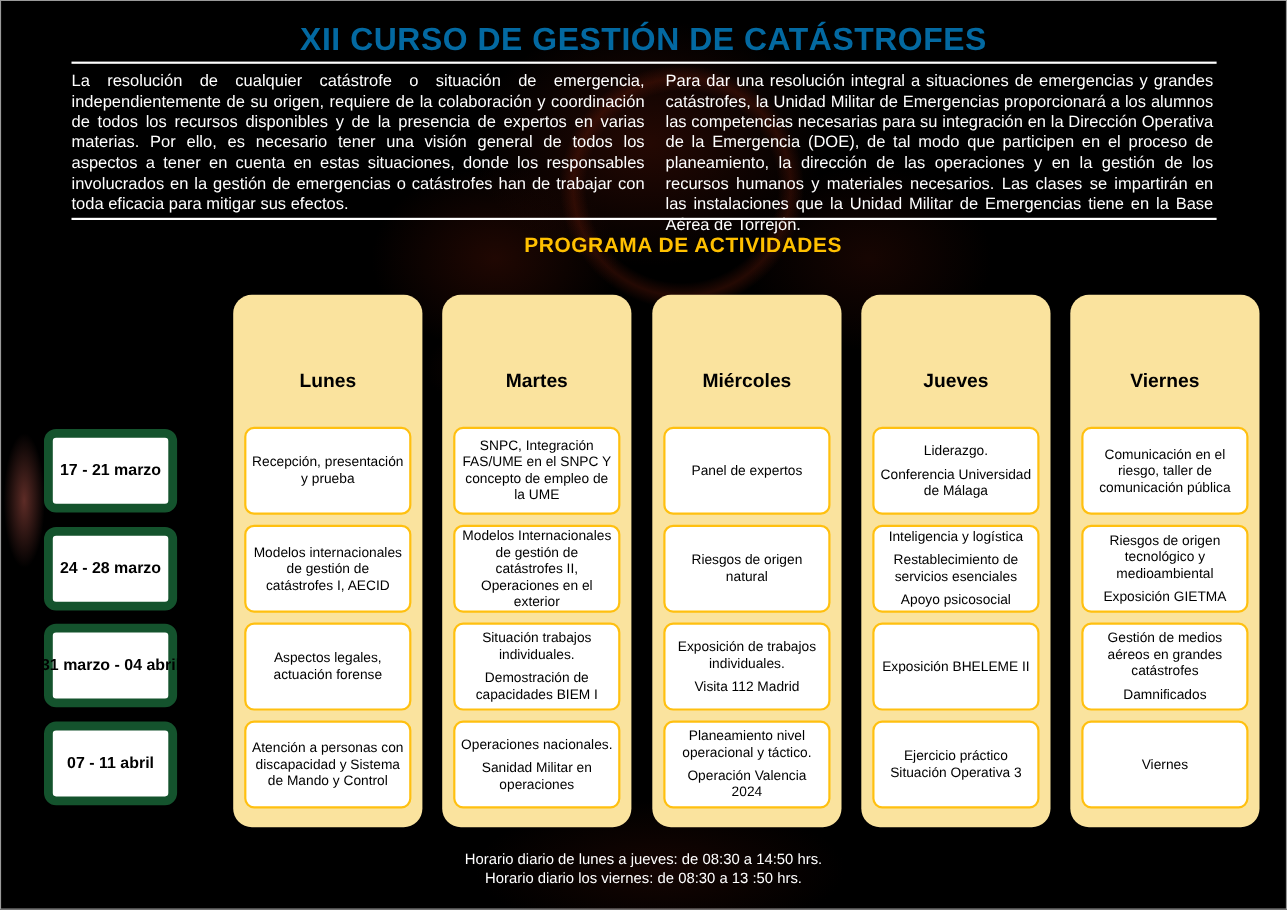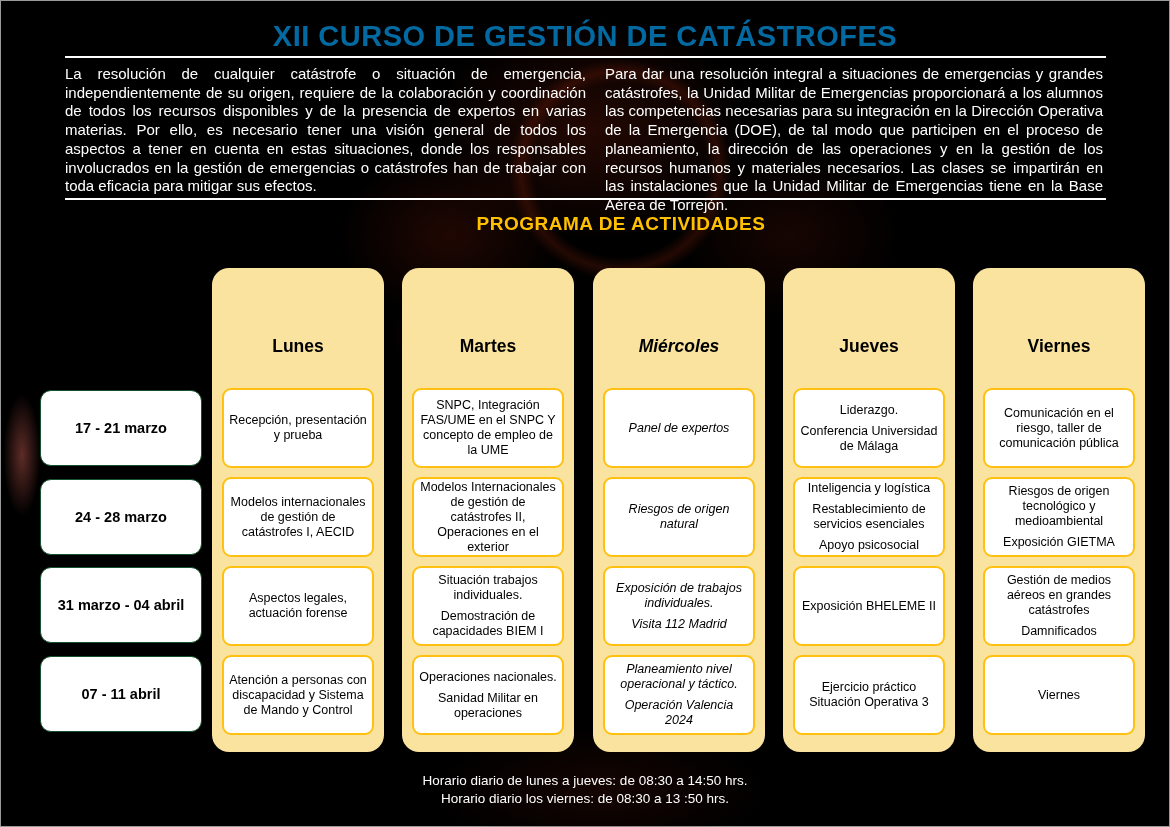--- a/index.html
+++ b/index.html
@@ -31,22 +31,22 @@
     position:absolute;top:65px;color:#fff;font-size:15px;line-height:18.7px;
     text-align:justify;
   }
   .intro-left{left:65px;width:521px;}
   .intro-right{left:605px;width:498px;}
   .program-heading{
     position:absolute;top:213px;left:0;width:100%;
     text-align:center;font-size:19px;font-weight:bold;letter-spacing:.5px;
   }
   .week-box{
-    position:absolute;left:40px;width:162px;height:76px;box-sizing:border-box;
-    background:#fff;border:1px solid #14532d;border-radius:11px;
+    position:absolute;left:40px;width:121px;height:76px;box-sizing:border-box;
+    background:#fff;border:8px solid #14532d;border-radius:11px;
     display:flex;align-items:center;justify-content:center;
     font-size:14.5px;font-weight:bold;color:#000;white-space:nowrap;
   }
   .day-column{
     position:absolute;top:268px;width:172px;height:484px;box-sizing:border-box;
     background:#FAE39E;border-radius:17px;
   }
   .day-header{
     position:absolute;top:0;left:0;width:100%;height:120px;box-sizing:border-box;
     display:flex;align-items:center;justify-content:center;padding-top:36px;
@@ -55,21 +55,21 @@
   .cell{
     position:absolute;left:10px;width:152px;height:80px;box-sizing:border-box;
     background:#fff;border:2.5px solid #FFC010;border-radius:9px;
     display:flex;flex-direction:column;align-items:center;justify-content:center;
     text-align:center;font-size:12.5px;line-height:1.2;color:#000;
     padding:3px 5px;overflow:hidden;
   }
   .cell .para + .para{margin-top:6px;}
   .r1{top:120px;} .r2{top:209px;} .r3{top:298px;} .r4{top:387px;}
   .wk1{top:390px;} .wk2{top:479px;} .wk3{top:567px;} .wk4{top:656px;}
-  .c1{left:212px;} .c2{left:402px;} .c3{left:593px;font-style:italic;} .c4{left:783px;} .c5{left:973px;}
+  .c1{left:212px;} .c2{left:402px;} .c3{left:593px;} .c4{left:783px;} .c5{left:973px;}
   .footer-note{
     position:absolute;top:772px;left:0;width:100%;
     text-align:center;color:#fff;font-size:13.5px;line-height:18px;
   }
 </style>
 </head>
 <body>
 
 <div class="bg-texture"></div>
 

